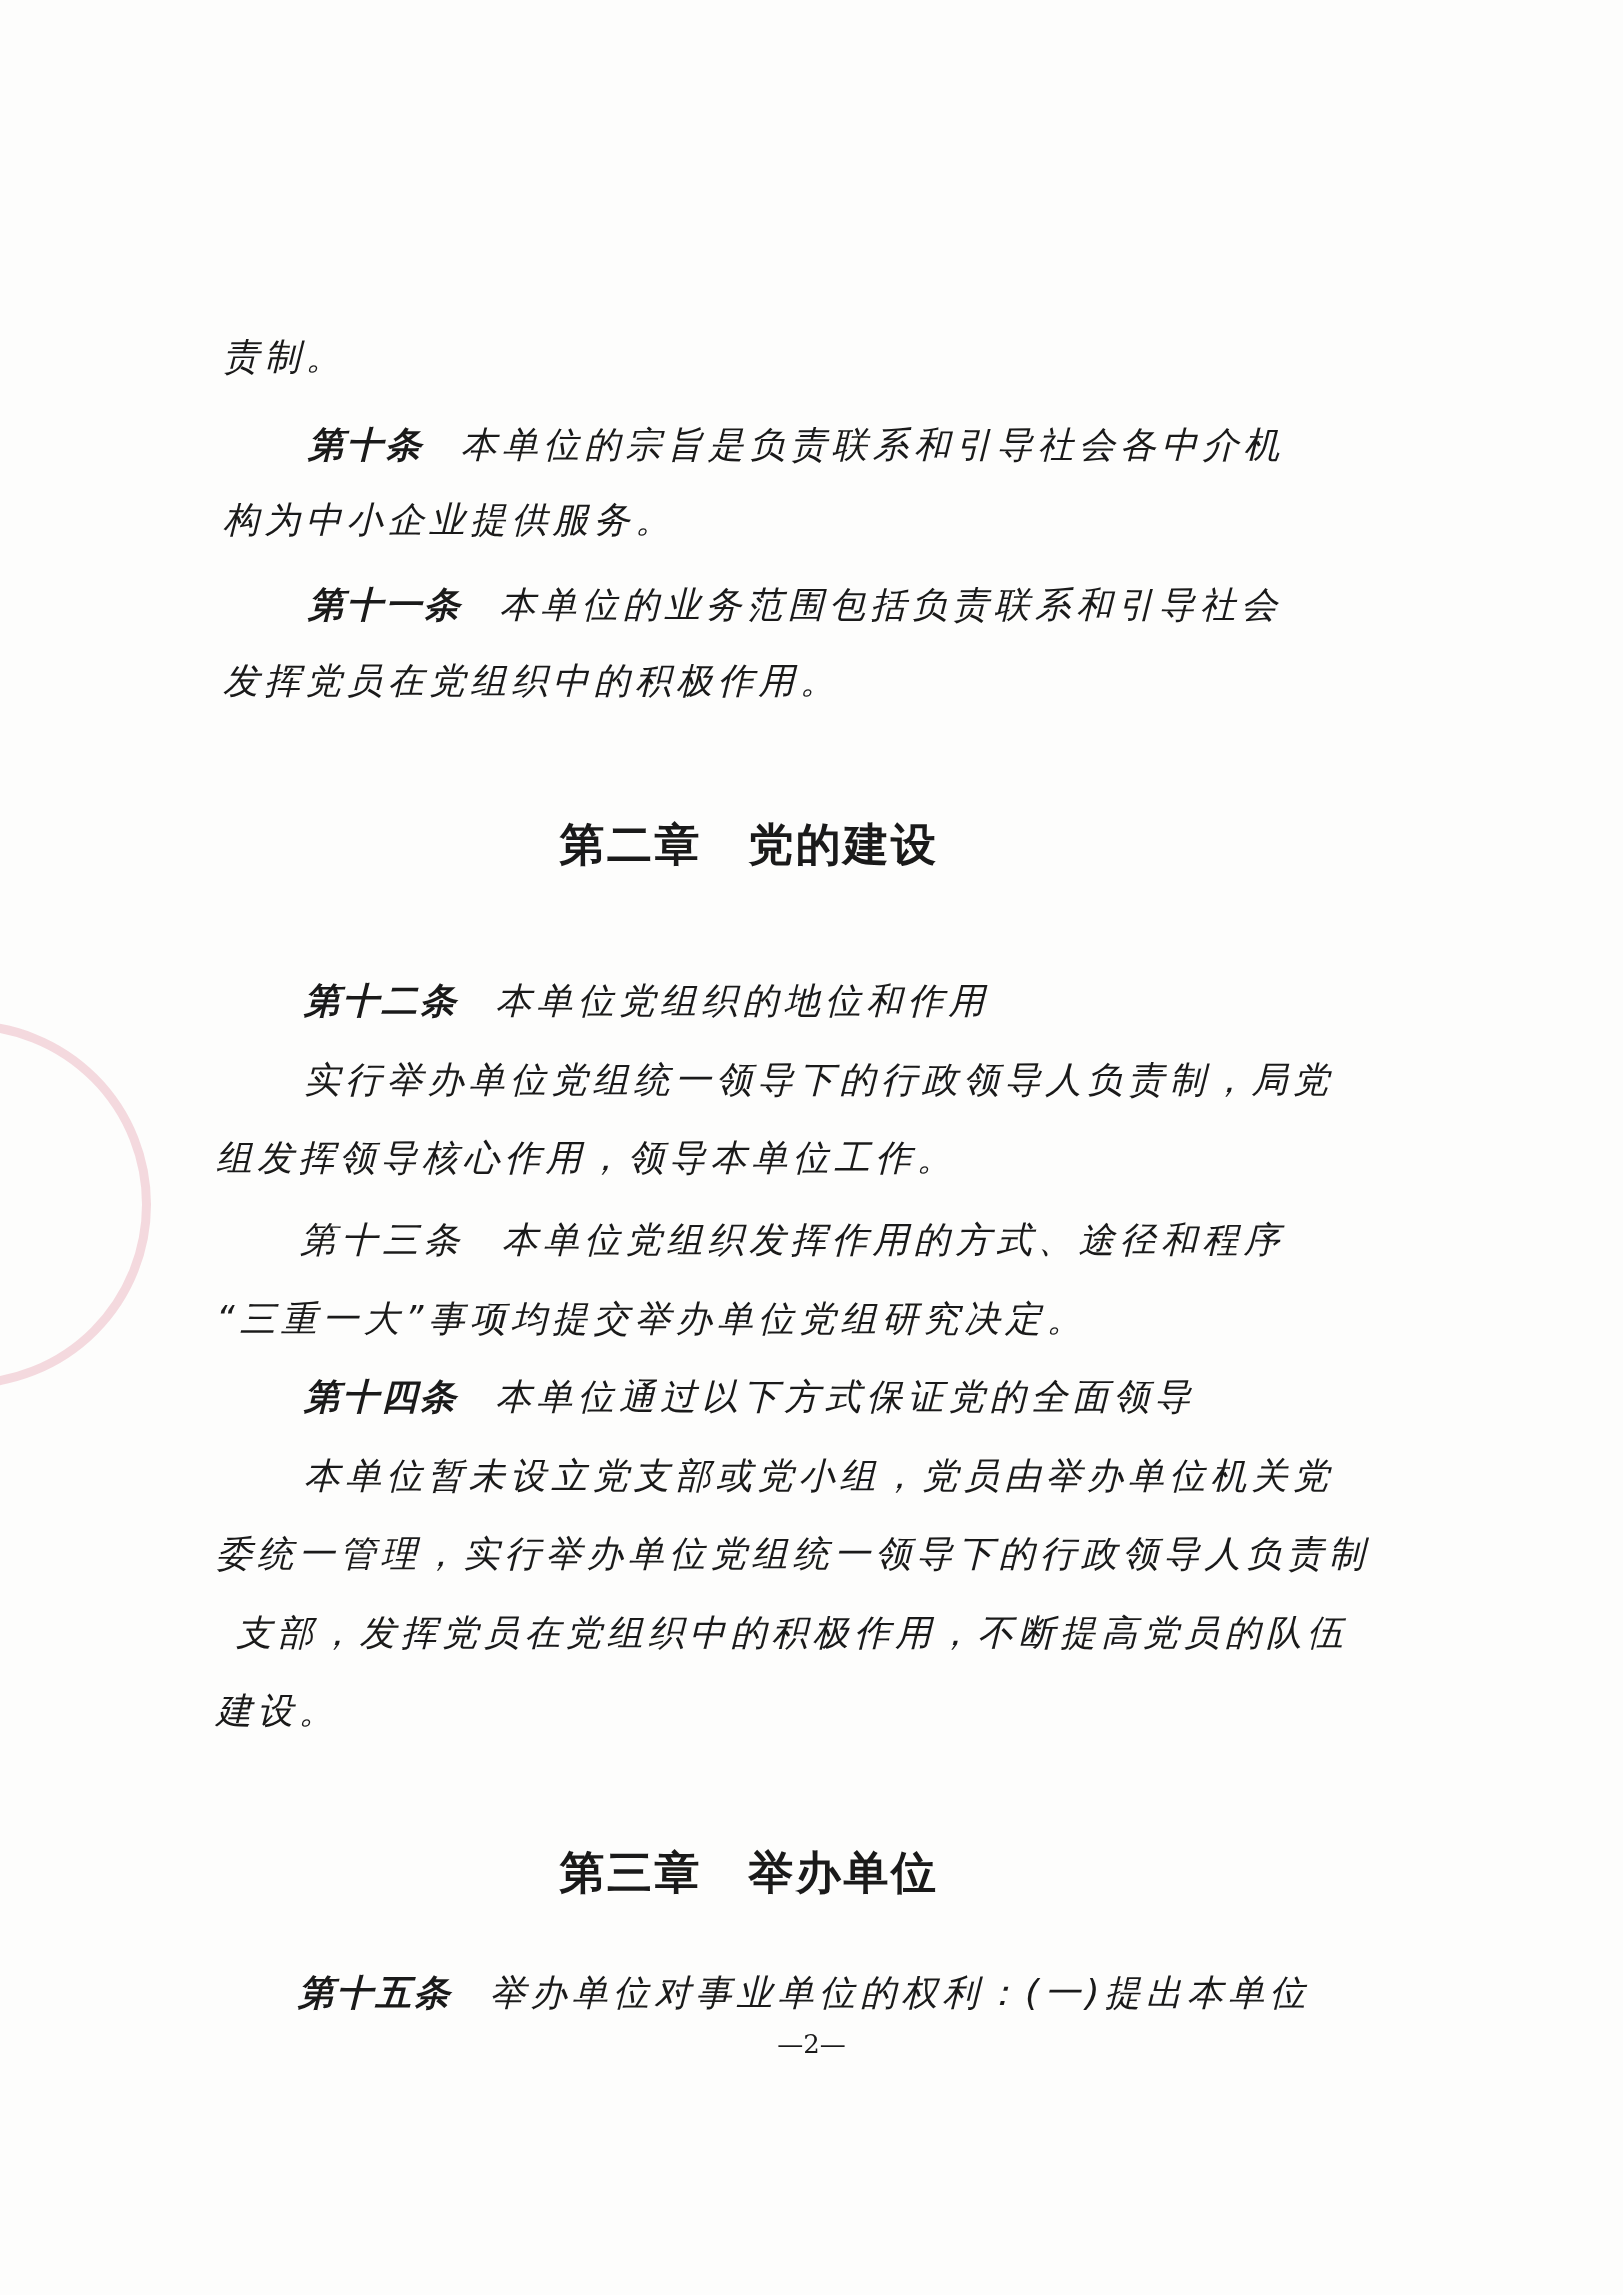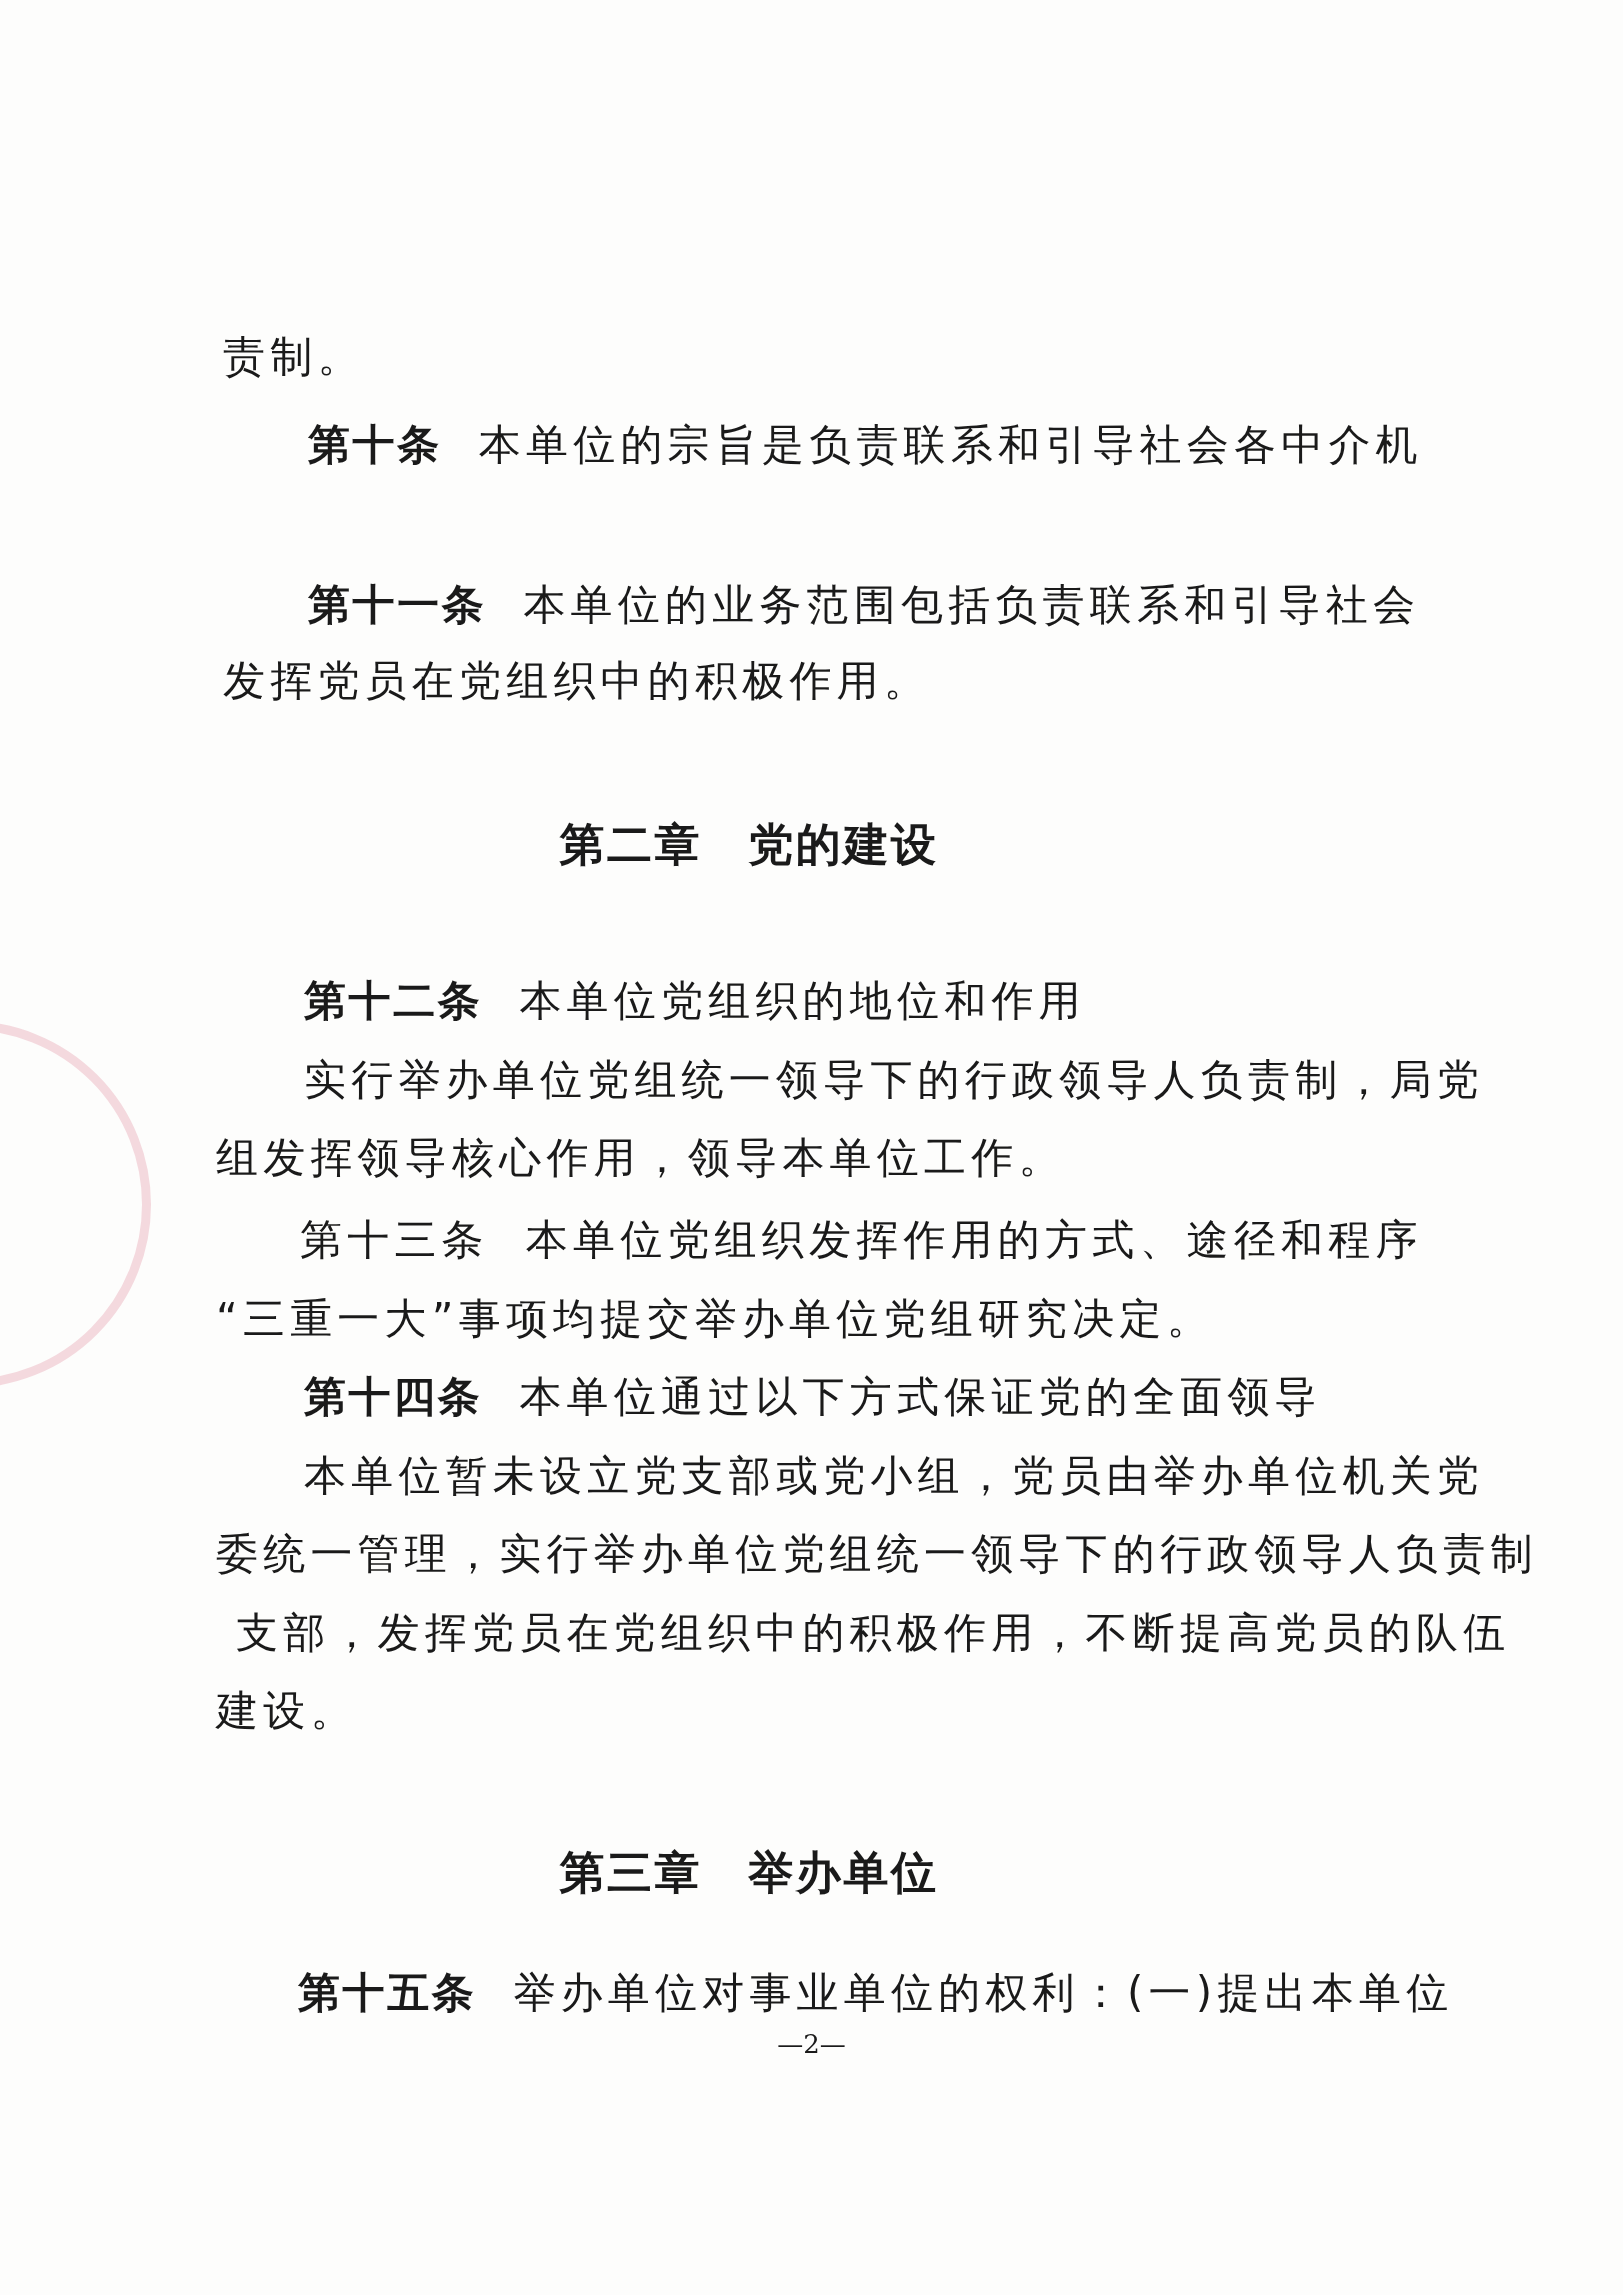--- a/index.html
+++ b/index.html
@@ -12,21 +12,21 @@
   }
   .page { position: absolute; inset: 0; }
   .stamp {
     position: absolute; left: -216px; top: 1021px;
     width: 367px; height: 367px; border-radius: 50%;
     border: 9.2px solid rgba(214,90,120,0.22);
     box-sizing: border-box;
   }
   .line {
     position: absolute; white-space: nowrap;
-    font-size: 42px; line-height: 52px; letter-spacing: 5.2px;
+    font-size: 36px; line-height: 52px; letter-spacing: 5.2px; font-style: italic;
   }
   .art-head { font-weight: bold; margin-right: 37px; letter-spacing: 2.6px; }
   .chapter {
     position: absolute; left: 0; width: 1498px; text-align: center;
     font-size: 45px; font-weight: bold; letter-spacing: 2.6px;
   }
   .chapter .gap { display: inline-block; width: 46px; }
   .page-num {
     position: absolute; left: 0; width: 1623px; text-align: center;
     top: 2029px; font-size: 26px;
@@ -37,20 +37,21 @@
 <body>
 
 <div class="page">
   <div class="stamp"></div>
 
   <div class="line" style="left:223px; top:331px;">责制。</div>
 
   <div class="line" style="left:308px; top:419px;">
     <span class="art-head">第十条</span><span>本单位的宗旨是负责联系和引导社会各中介机</span>
   </div>
+  <div class="line" style="left:223px; top:494px;">构为中小企业提供服务。</div>
 
   <div class="line" style="left:308px; top:579px;">
     <span class="art-head">第十一条</span><span>本单位的业务范围包括负责联系和引导社会</span>
   </div>
   <div class="line" style="left:223px; top:655px;">发挥党员在党组织中的积极作用。</div>
 
   <div class="chapter" style="top:815px;">
     <span>第二章</span><span class="gap"></span><span>党的建设</span>
   </div>
 

